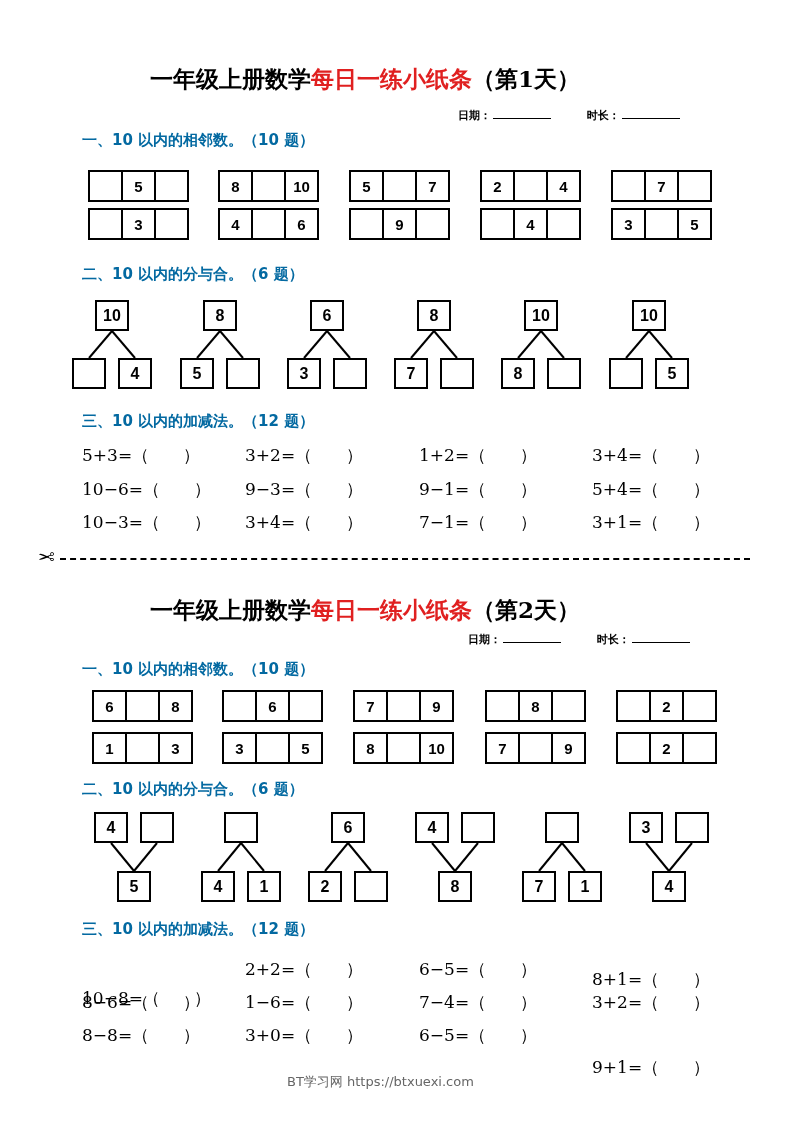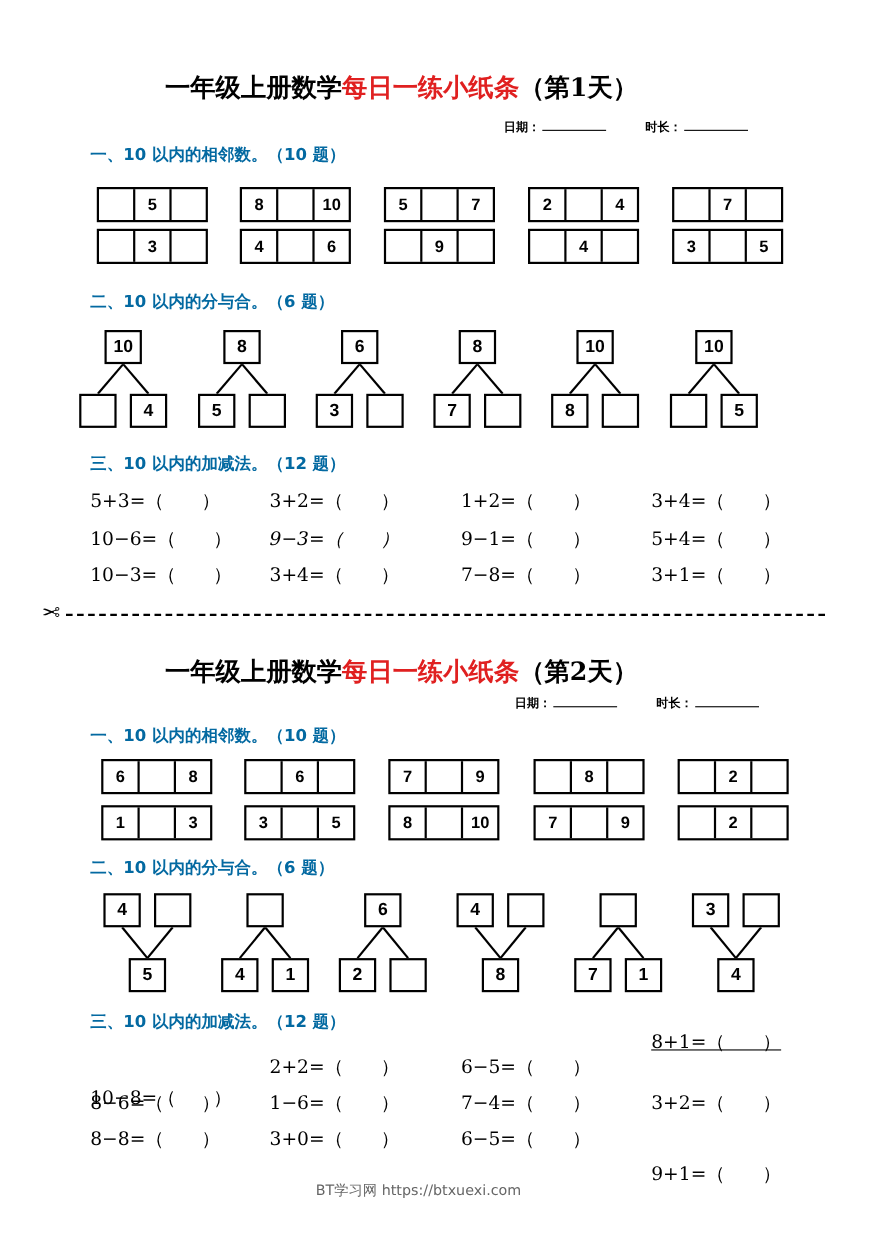--- a/index.html
+++ b/index.html
@@ -121,26 +121,26 @@
     <div class="abs nbox" style="left: 655px; top: 358px;">5</div>
   </div>
 
 <div class="abs heading" style="left:82px; top:412px;">三、10 以内的加减法。（12 题）</div>
 <div id="d1-arith">
     <div class="abs eq" style="left: 82px; top: 444px;">5+3=（　　）</div>
     <div class="abs eq" style="left: 245px; top: 444px;">3+2=（　　）</div>
     <div class="abs eq" style="left: 419px; top: 444px;">1+2=（　　）</div>
     <div class="abs eq" style="left: 592px; top: 444px;">3+4=（　　）</div>
     <div class="abs eq" style="left: 82px; top: 478px;">10−6=（　　）</div>
-    <div class="abs eq" style="left: 245px; top: 478px; font-style: italic;">9−3=（　　）</div>
+    <div class="abs eq" style="left: 245px; top: 478px;">9−3=（　　）</div>
     <div class="abs eq" style="left: 419px; top: 478px;">9−1=（　　）</div>
     <div class="abs eq" style="left: 592px; top: 478px;">5+4=（　　）</div>
     <div class="abs eq" style="left: 82px; top: 511px;">10−3=（　　）</div>
     <div class="abs eq" style="left: 245px; top: 511px;">3+4=（　　）</div>
-    <div class="abs eq" style="left: 419px; top: 511px;">7−8=（　　）</div>
+    <div class="abs eq" style="left: 419px; top: 511px;">7−1=（　　）</div>
     <div class="abs eq" style="left: 592px; top: 511px;">3+1=（　　）</div>
   </div>
 
 <div class="abs" style="left:38px; top:547px; font-size:20px; line-height:20px; transform:scaleX(-1);">✂</div>
 <div class="abs scissor-line" style="left:60px; top:558px; width:690px;"></div>
 
 <div class="abs title" style="left:150px; top:595px;">
   <span>一年级上册数学</span><span class="red">每日一练小纸条</span><span>（第2天）</span>
 </div>
 <div class="abs meta" style="left:468px; top:632px;">
@@ -237,21 +237,21 @@
     <div class="abs nbox" style="left: 629px; top: 812px;">3</div>
     <div class="abs nbox" style="left: 675px; top: 812px;"></div>
     <div class="abs nbox" style="left: 652px; top: 871px;">4</div>
   </div>
 
 <div class="abs heading" style="left:82px; top:920px;">三、10 以内的加减法。（12 题）</div>
 <div id="d2-arith">
     <div class="abs eq" style="left: 82px; top: 958px; margin-top: 29px;">10−8=（　　）</div>
     <div class="abs eq" style="left: 245px; top: 958px;">2+2=（　　）</div>
     <div class="abs eq" style="left: 419px; top: 958px;">6−5=（　　）</div>
-    <div class="abs eq" style="left: 592px; top: 936px; text-decoration: underline;">8+1=（　　）</div>
+    <div class="abs eq" style="left: 592px; top: 968px;">8+1=（　　）</div>
     <div class="abs eq" style="left: 82px; top: 991px;">8−6=（　　）</div>
     <div class="abs eq" style="left: 245px; top: 991px;">1−6=（　　）</div>
     <div class="abs eq" style="left: 419px; top: 991px;">7−4=（　　）</div>
     <div class="abs eq" style="left: 592px; top: 991px;">3+2=（　　）</div>
     <div class="abs eq" style="left: 82px; top: 1024px;">8−8=（　　）</div>
     <div class="abs eq" style="left: 245px; top: 1024px;">3+0=（　　）</div>
     <div class="abs eq" style="left: 419px; top: 1024px;">6−5=（　　）</div>
     <div class="abs eq" style="left: 592px; top: 1056px;">9+1=（　　）</div>
   </div>
 

